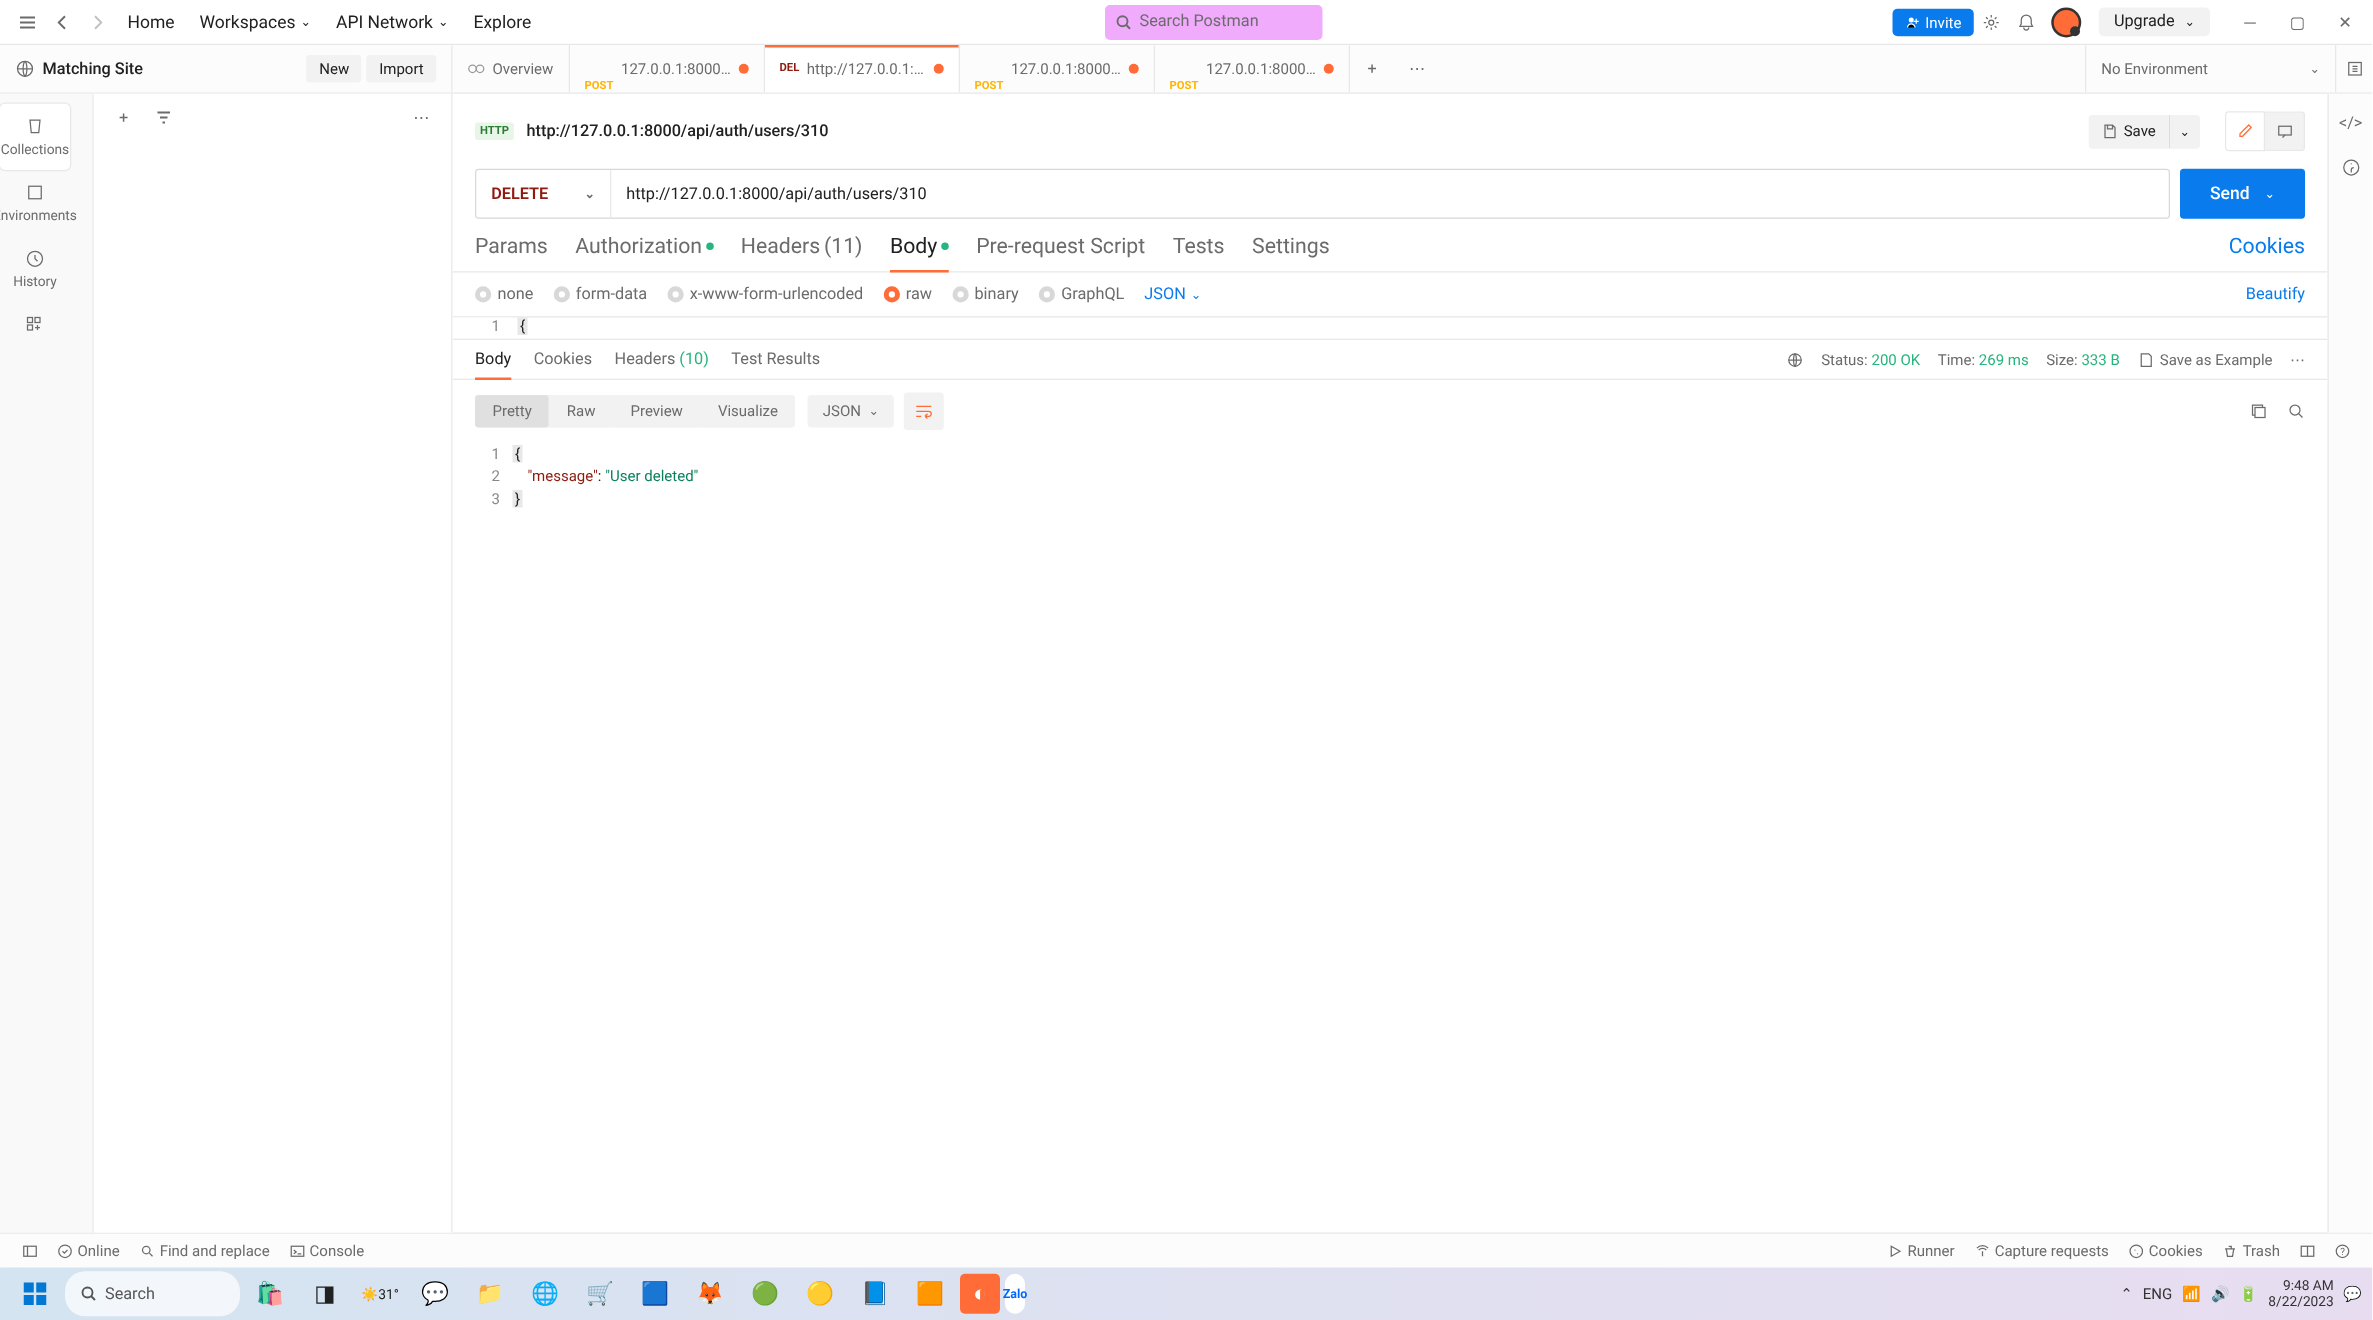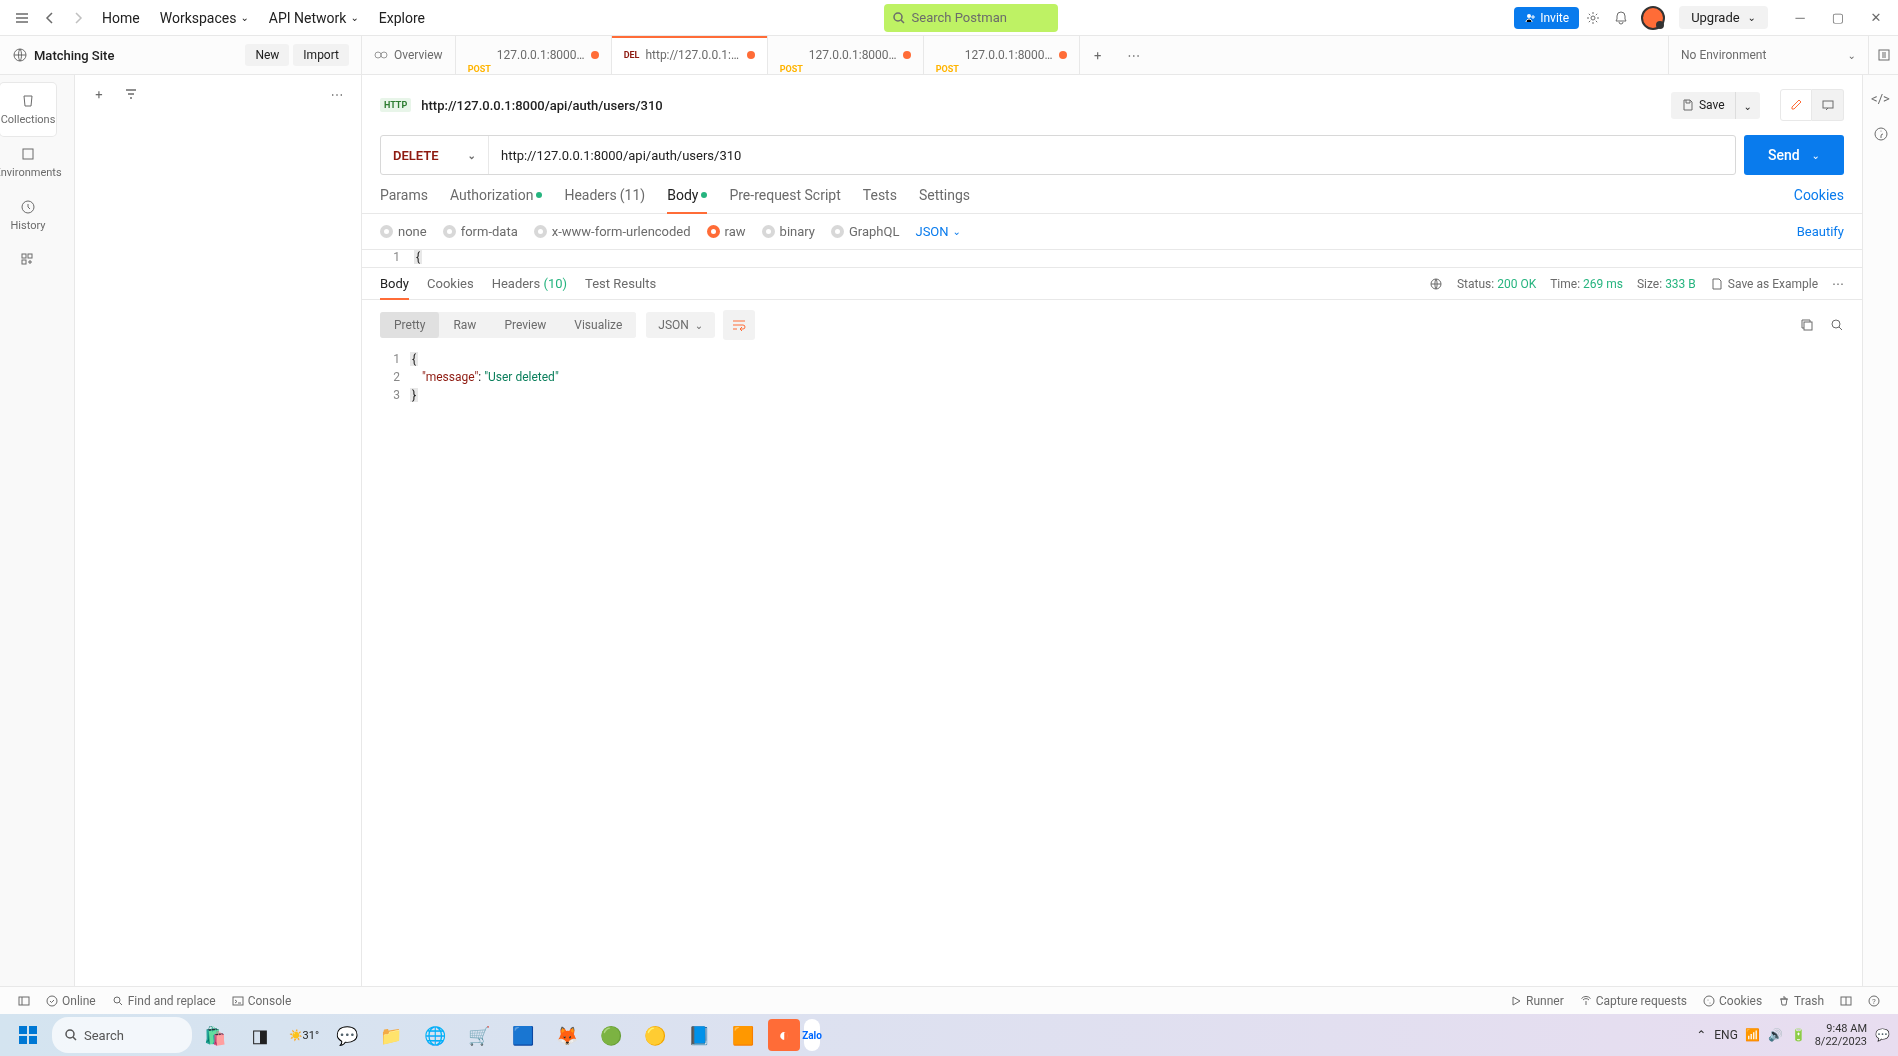--- a/index.html
+++ b/index.html
@@ -2,21 +2,21 @@
 <html><head>
   <meta charset="utf-8">
   <style>
     * { box-sizing: border-box; margin: 0; padding: 0; font-family: -apple-system, BlinkMacSystemFont, 'Segoe UI', Roboto, sans-serif; }
     body { font-size: 13px; color: #212121; background: #fff; overflow: hidden; }
     
     
     .top-nav { height: 36px; display: flex; align-items: center; padding: 0 8px; border-bottom: 1px solid #e8e8e8; background: #fff; }
     .nav-btn { width: 28px; height: 28px; display: flex; align-items: center; justify-content: center; cursor: pointer; color: #6b6b6b; }
     .nav-link { padding: 6px 10px; font-size: 14px; color: #212121; cursor: pointer; display: flex; align-items: center; gap: 4px; }
-    .search-box { flex: 0 0 auto; margin-left: auto; margin-right: 8px; width: 174px; height: 28px; background: #bef264; border-radius: 4px; display: flex; align-items: center; padding: 0 8px; color: #6b6b6b; gap: 6px; }
+    .search-box { flex: 0 0 auto; margin-left: auto; margin-right: 8px; width: 174px; height: 28px; background: #f0abfc; border-radius: 4px; display: flex; align-items: center; padding: 0 8px; color: #6b6b6b; gap: 6px; }
     .invite-btn { background: #097bed; color: #fff; border-radius: 4px; padding: 4px 10px; display: flex; align-items: center; gap: 4px; font-size: 12px; cursor: pointer; }
     .upgrade-btn { background: #f2f2f2; padding: 4px 12px; border-radius: 4px; margin: 0 8px; display: flex; align-items: center; gap: 8px; cursor: pointer; }
     .avatar { width: 24px; height: 24px; border-radius: 50%; background: #ff6c37; border: 2px solid #333; margin: 0 6px; position: relative; }
     .avatar::after { content: ''; width: 8px; height: 8px; background: #333; border-radius: 50%; position: absolute; bottom: -1px; right: -1px; }
     .window-controls { display: flex; gap: 10px; margin-left: 10px; }
     
     
     .header-row { height: 39px; display: flex; align-items: stretch; border-bottom: 1px solid #e8e8e8; background: #fcfcfc; }
     .workspace-info { width: 362px; display: flex; align-items: center; padding: 0 12px; border-right: 1px solid #e8e8e8; }
     .workspace-name { display: flex; align-items: center; gap: 6px; font-size: 13px; font-weight: 500; flex: 1; }
@@ -61,21 +61,21 @@
     .save-drop { background: #f2f2f2; padding: 6px 8px; border-radius: 0 3px 3px 0; border-left: 1px solid #ddd; cursor: pointer; }
     .icon-btn-sq { width: 32px; height: 32px; border: 1px solid #e8e8e8; border-radius: 3px; display: flex; align-items: center; justify-content: center; cursor: pointer; }
     .icon-btn-sq.orange { color: #ff6c37; }
     
     .url-row { padding: 0 18px; display: flex; gap: 8px; }
     .url-group { flex: 1; display: flex; border: 1px solid #d8d8d8; border-radius: 3px; height: 40px; }
     .method-select { width: 108px; display: flex; align-items: center; padding: 0 12px; border-right: 1px solid #e8e8e8; font-size: 13px; font-weight: 600; color: #8e1a10; cursor: pointer; justify-content: space-between; }
     .url-input { flex: 1; padding: 0 12px; display: flex; align-items: center; font-size: 13px; color: #212121; }
     .send-btn { background: #097bed; color: #fff; border-radius: 3px; padding: 0 24px; display: flex; align-items: center; font-size: 14px; font-weight: 500; cursor: pointer; gap: 12px; }
     
-    .req-tabs { display: flex; padding: 12px 18px 0; gap: 22px; border-bottom: 1px solid #e8e8e8; font-size: 14px; }
+    .req-tabs { display: flex; padding: 12px 18px 0; gap: 22px; border-bottom: 1px solid #e8e8e8; font-size: 17px; }
     .req-tab { padding-bottom: 10px; cursor: pointer; color: #6b6b6b; display: flex; align-items: center; gap: 3px; position: relative; }
     .req-tab.active { color: #212121; }
     .req-tab.active::after { content: ''; position: absolute; bottom: -1px; left: 0; right: 0; height: 2px; background: #ff6c37; }
     .green-dot { width: 6px; height: 6px; border-radius: 50%; background: #26b47f; }
     .cookies-link { margin-left: auto; color: #097bed; cursor: pointer; padding-bottom: 10px; }
     
     .body-opts { padding: 10px 18px; display: flex; align-items: center; gap: 16px; font-size: 13px; }
     .radio-opt { display: flex; align-items: center; gap: 5px; color: #6b6b6b; cursor: pointer; }
     .radio-circle { width: 13px; height: 13px; border-radius: 50%; border: 4px solid #d8d8d8; }
     .radio-opt.active .radio-circle { border-color: #ff6c37; }

